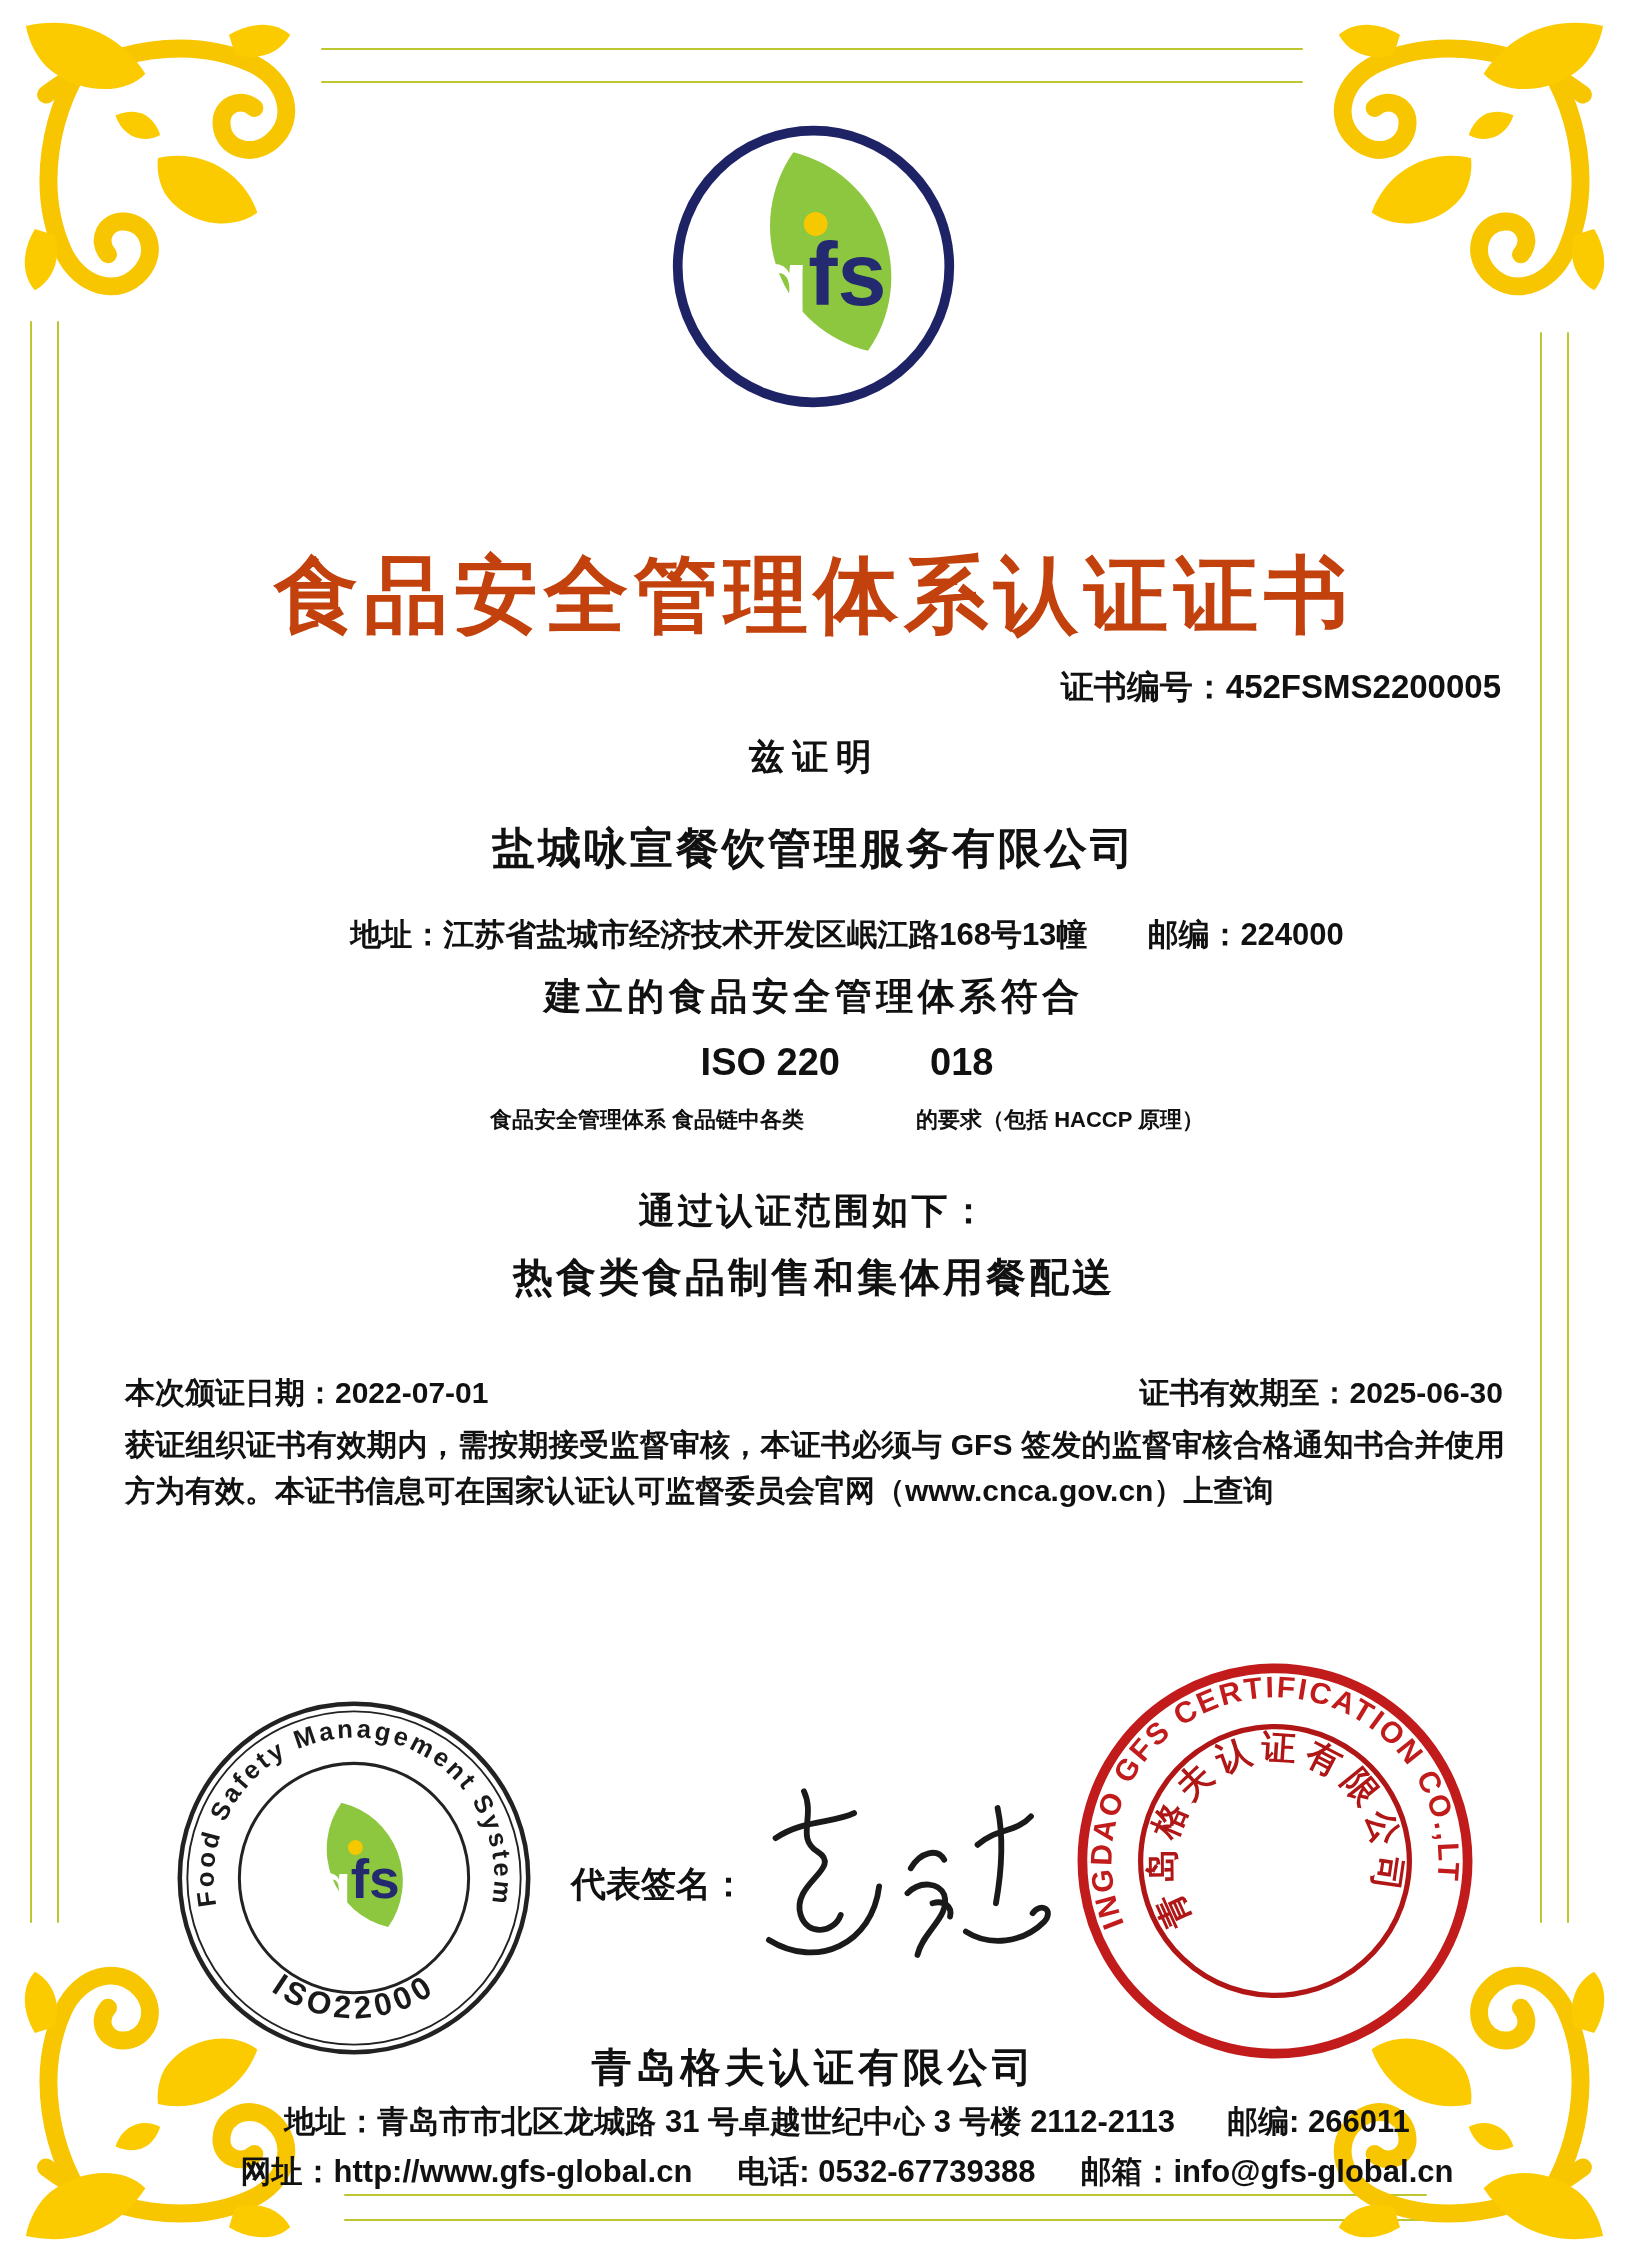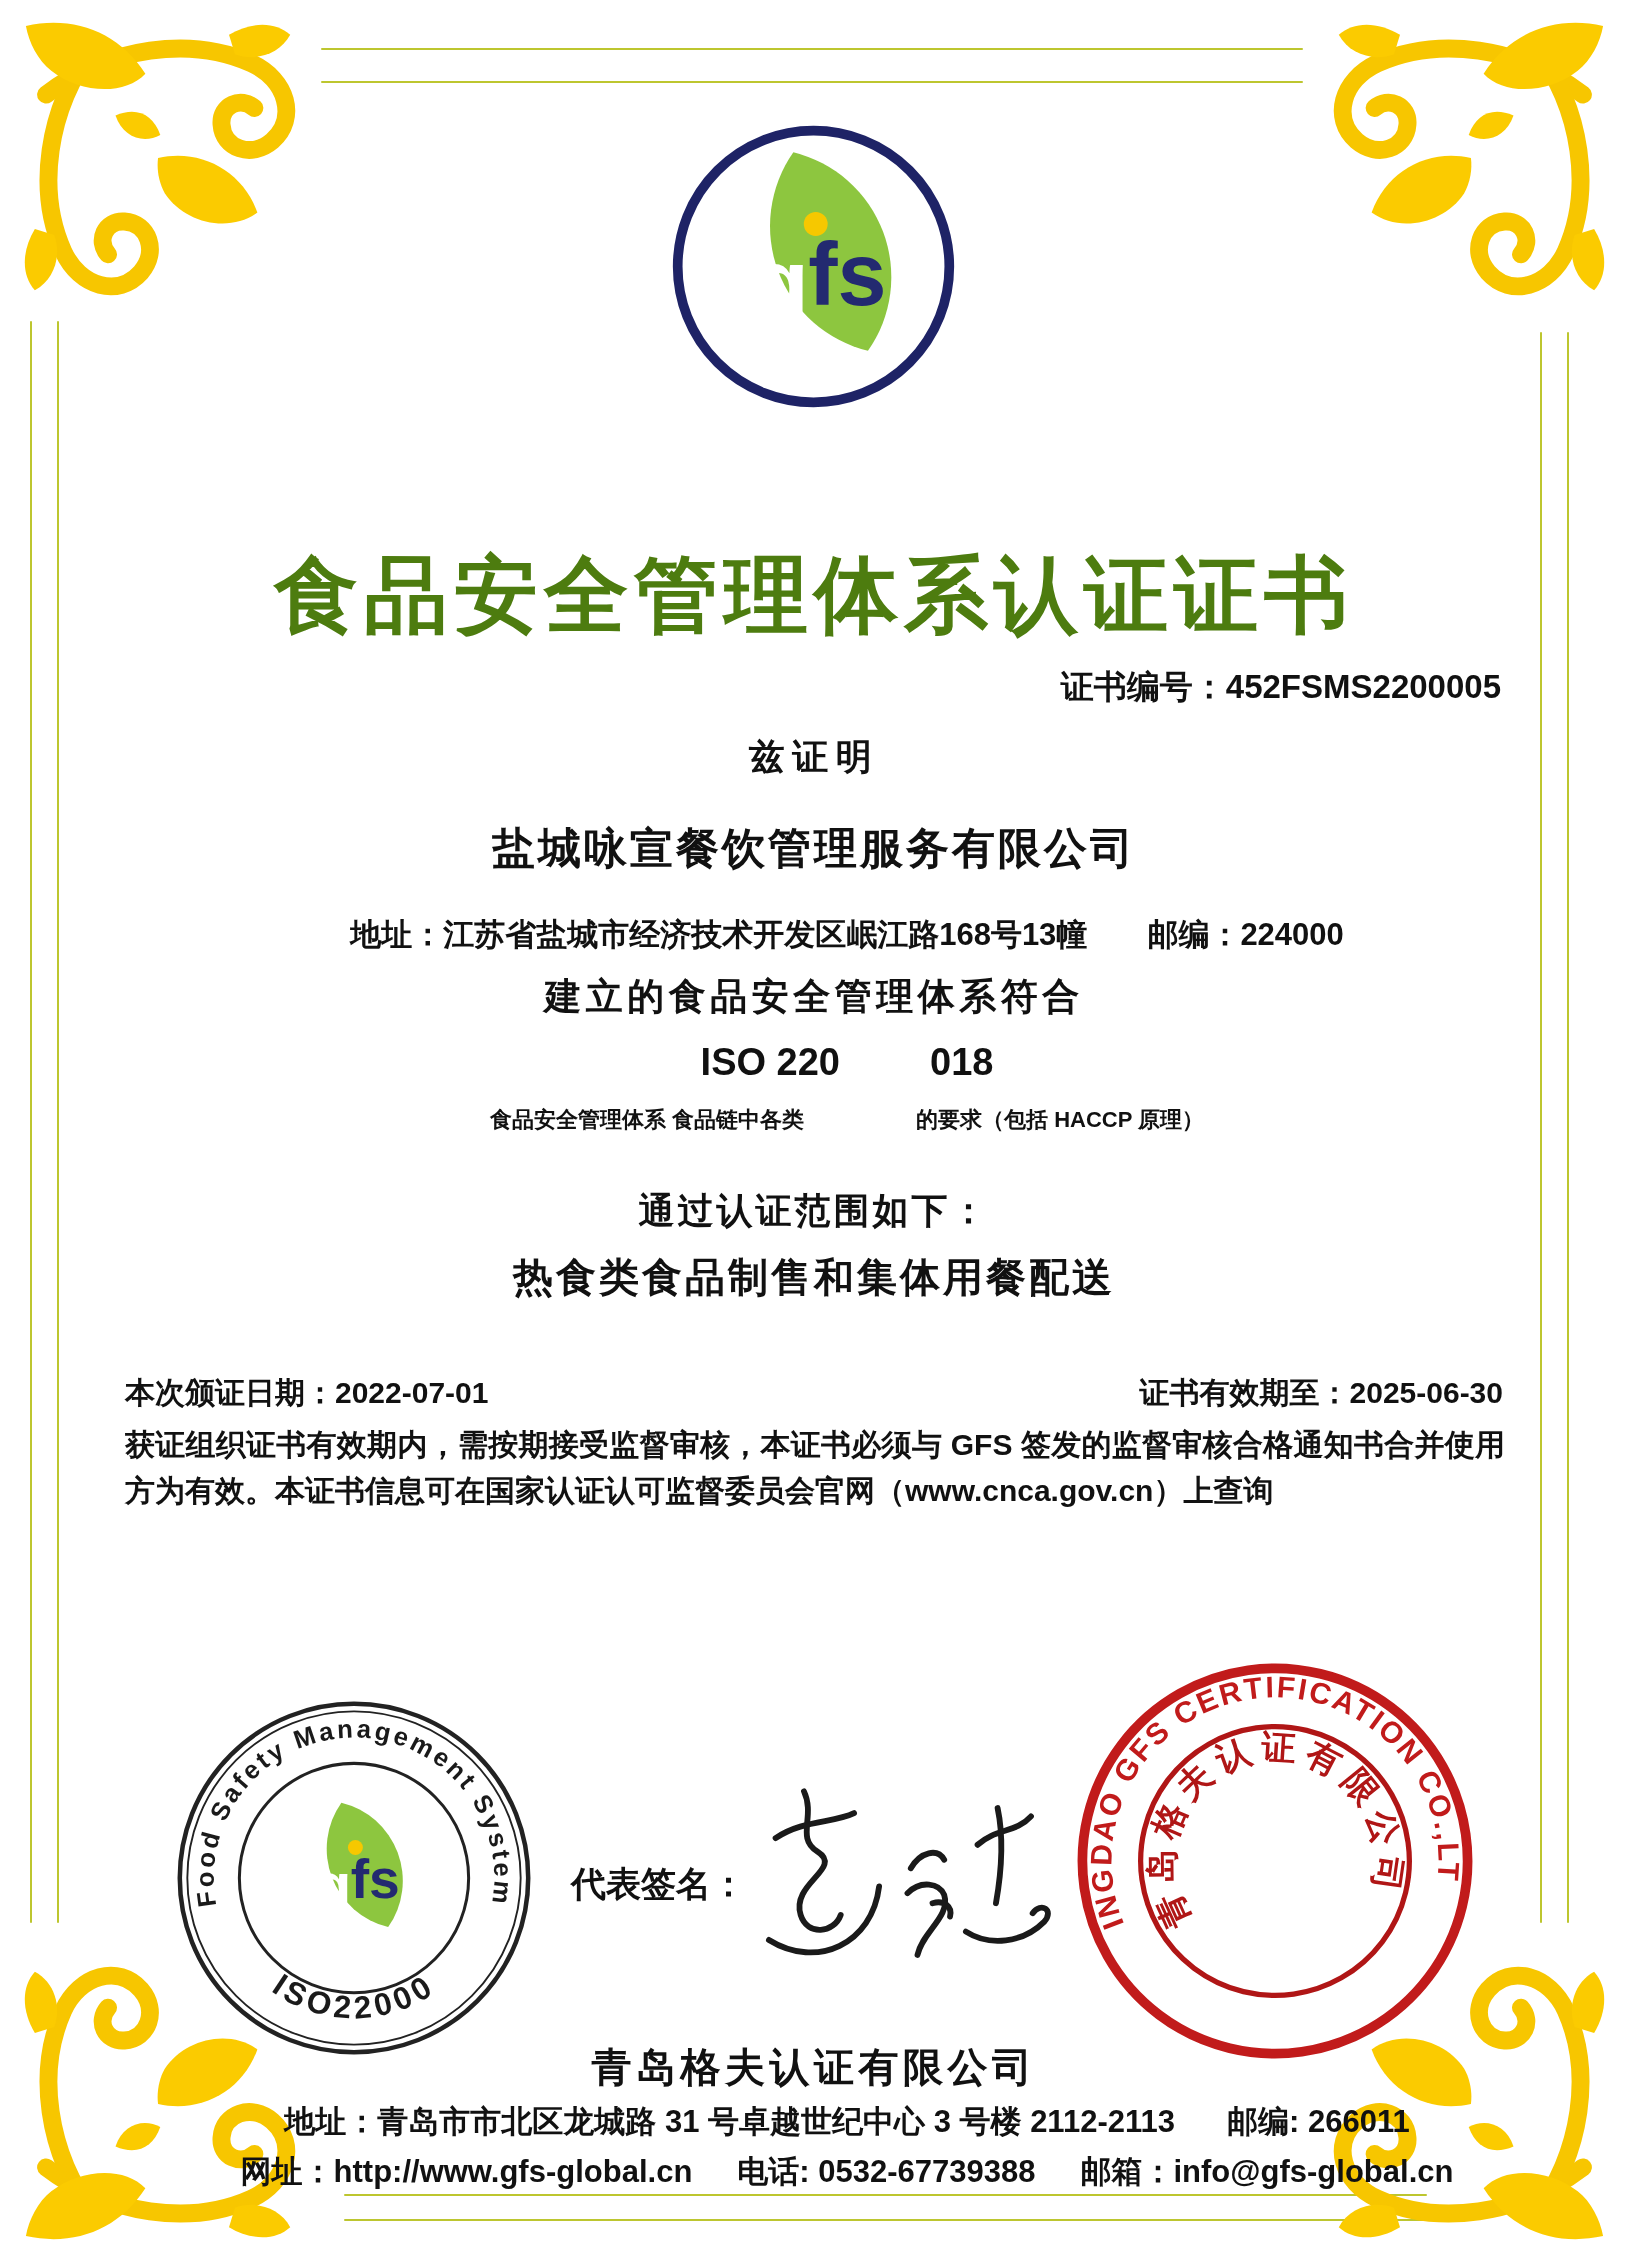--- a/index.html
+++ b/index.html
@@ -13,21 +13,21 @@
   .row{display:flex;justify-content:center;align-items:flex-start;padding-left:33px;}
   
   .bline{position:absolute;background:#bdc62f;border-radius:1.5px;}
   
   .corner{position:absolute;width:336px;height:336px;}
   #c-tl{left:4.5px;top:4.5px;}
   #c-tr{right:4.5px;top:4.5px;transform:scaleX(-1);}
   #c-bl{left:4.5px;bottom:4.5px;transform:scaleY(-1);}
   #c-br{right:4.5px;bottom:4.5px;transform:scale(-1,-1);}
   
-  .title{top:539px;font-size:84px;font-weight:900;letter-spacing:6px;color:#4d7c0f;}
+  .title{top:539px;font-size:84px;font-weight:900;letter-spacing:6px;color:#c2410c;}
   .certno{top:665px;right:127px;font-size:33px;font-weight:700;}
   .hereby{top:733px;font-size:36px;font-weight:600;letter-spacing:7.5px;}
   .company{top:820px;font-size:43px;font-weight:700;letter-spacing:3px;}
   .addr{top:914px;width:100%;font-size:31px;font-weight:700;gap:60px;}
   .establish{top:972px;font-size:37px;font-weight:700;letter-spacing:4.5px;}
   .iso{top:1041px;width:100%;font-size:38px;font-weight:700;gap:90px;}
   .req{top:1105px;width:100%;font-size:22px;font-weight:700;gap:112px;white-space:nowrap;}
   .scope-intro{top:1187px;font-size:36px;font-weight:600;letter-spacing:3px;}
   .scope{top:1250px;font-size:40px;font-weight:800;letter-spacing:3px;}
   .dates{top:1373px;left:0;width:100%;box-sizing:border-box;display:flex;

